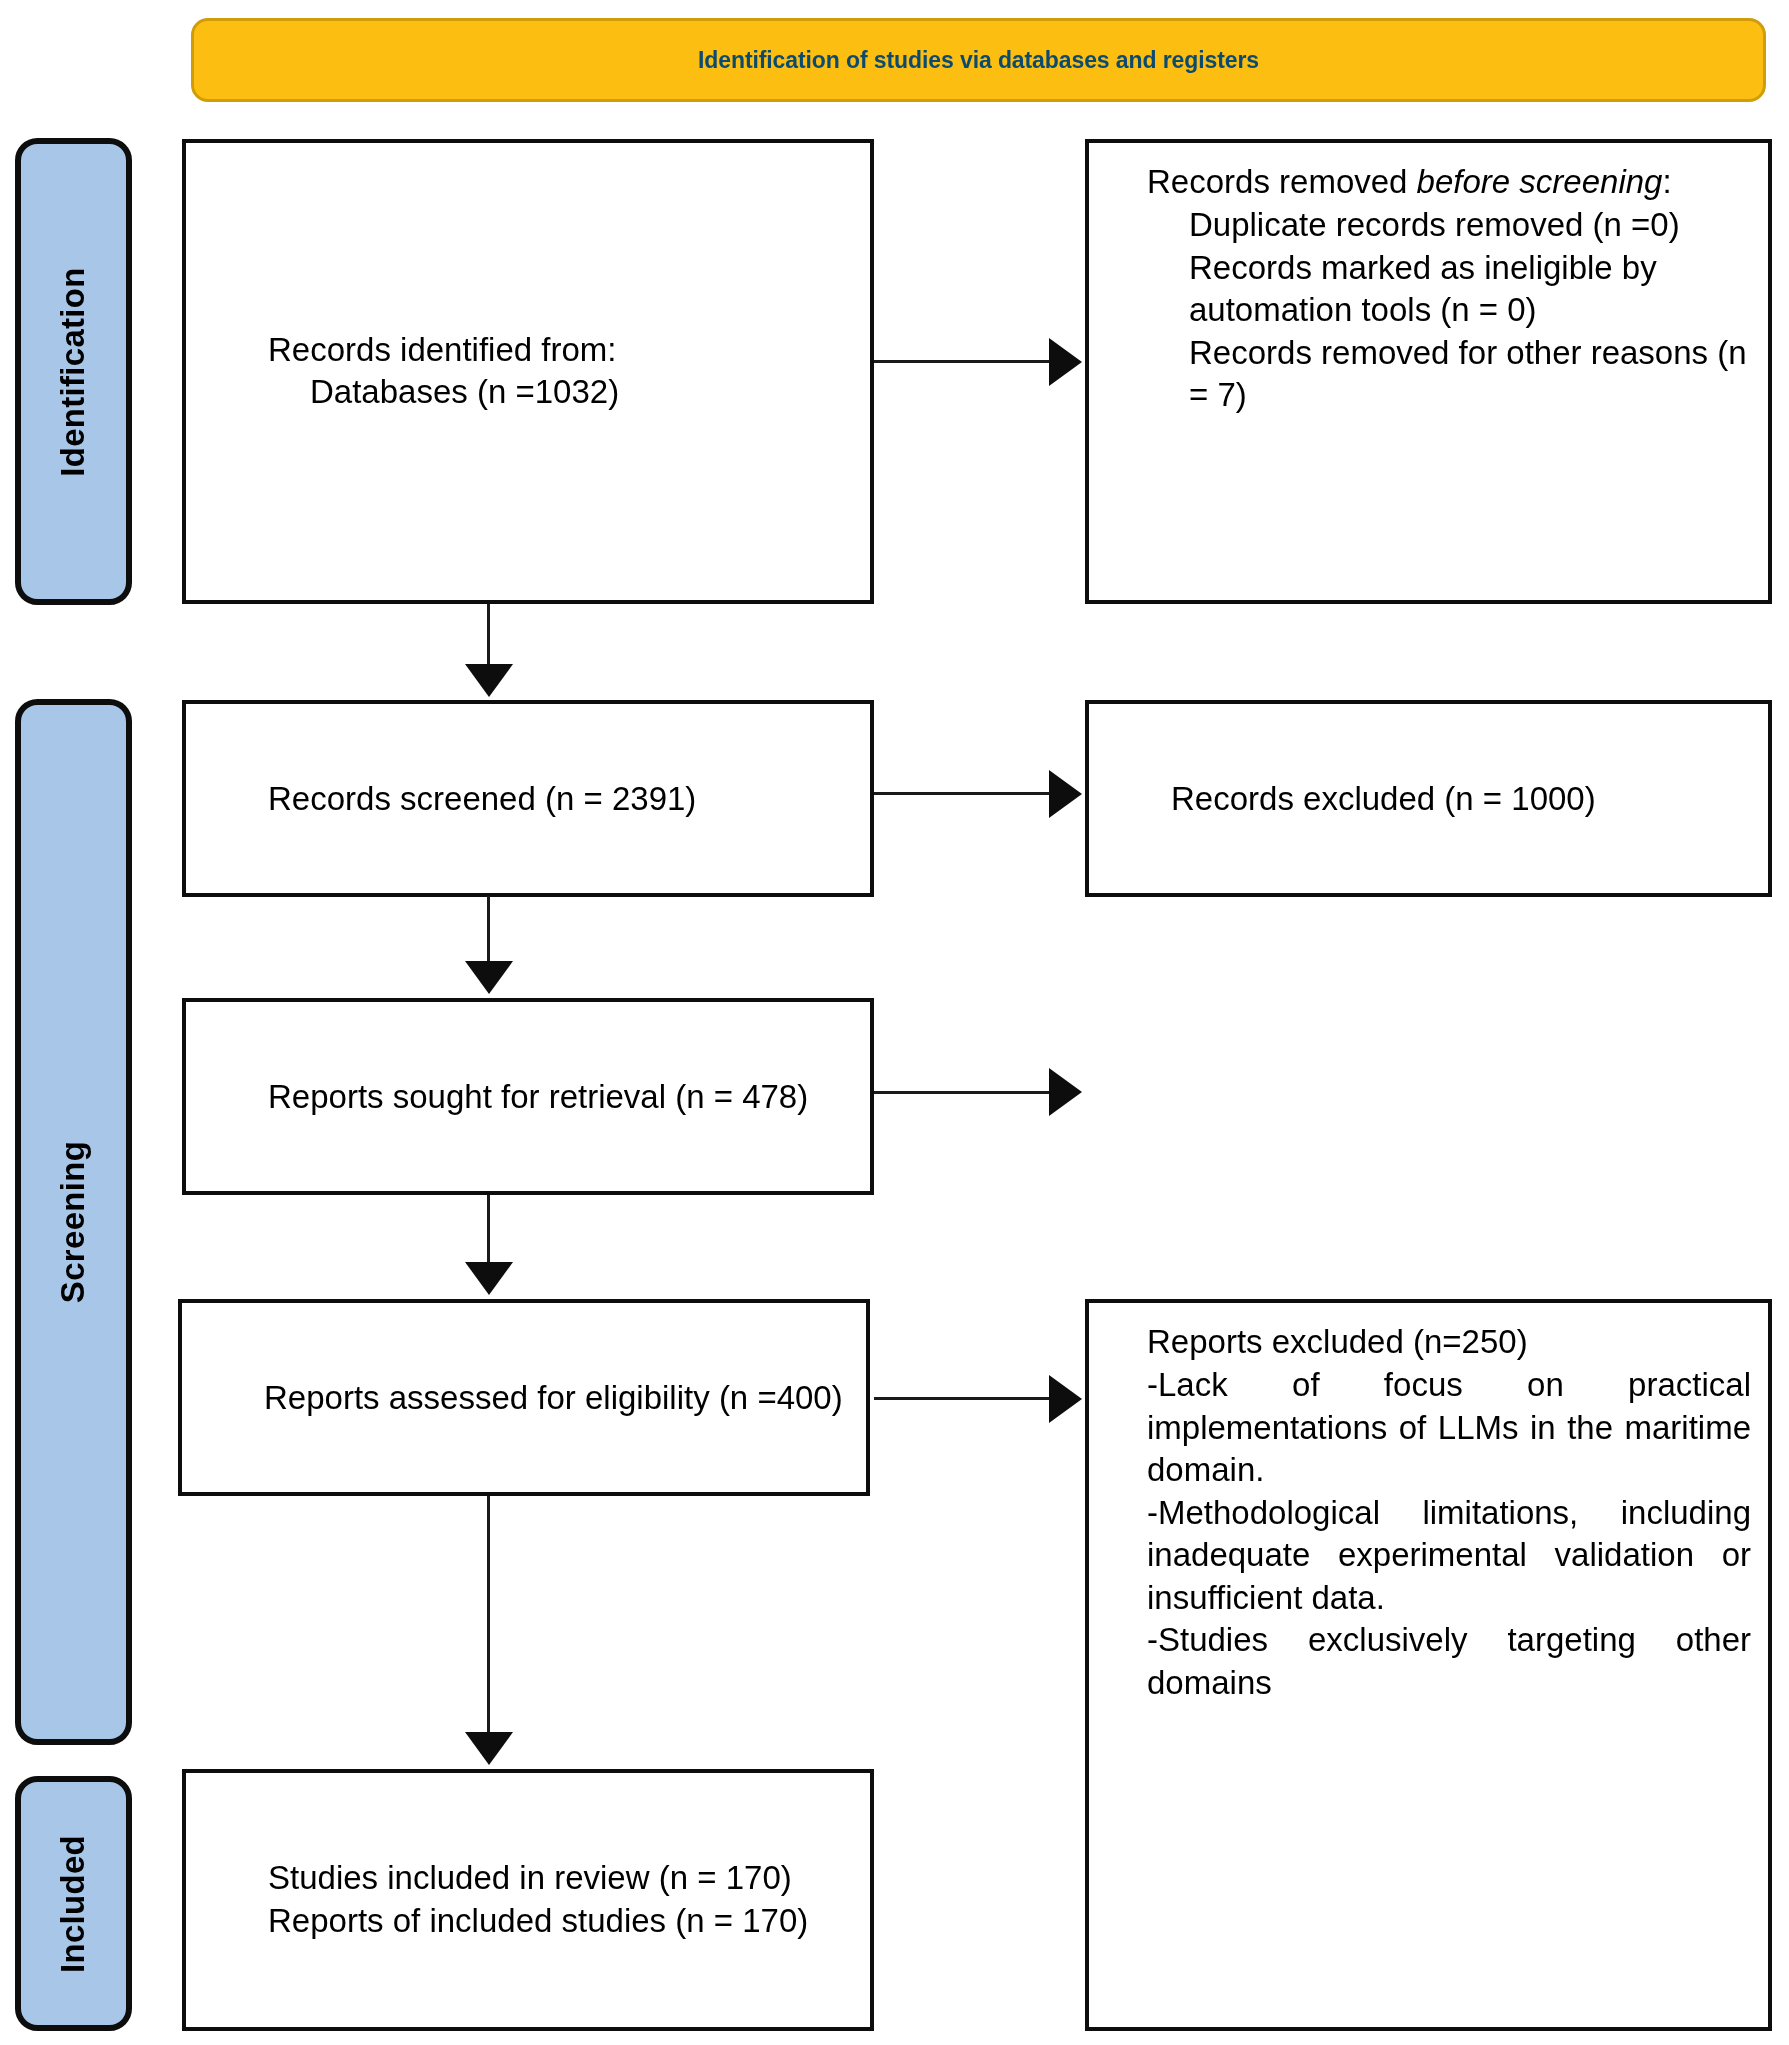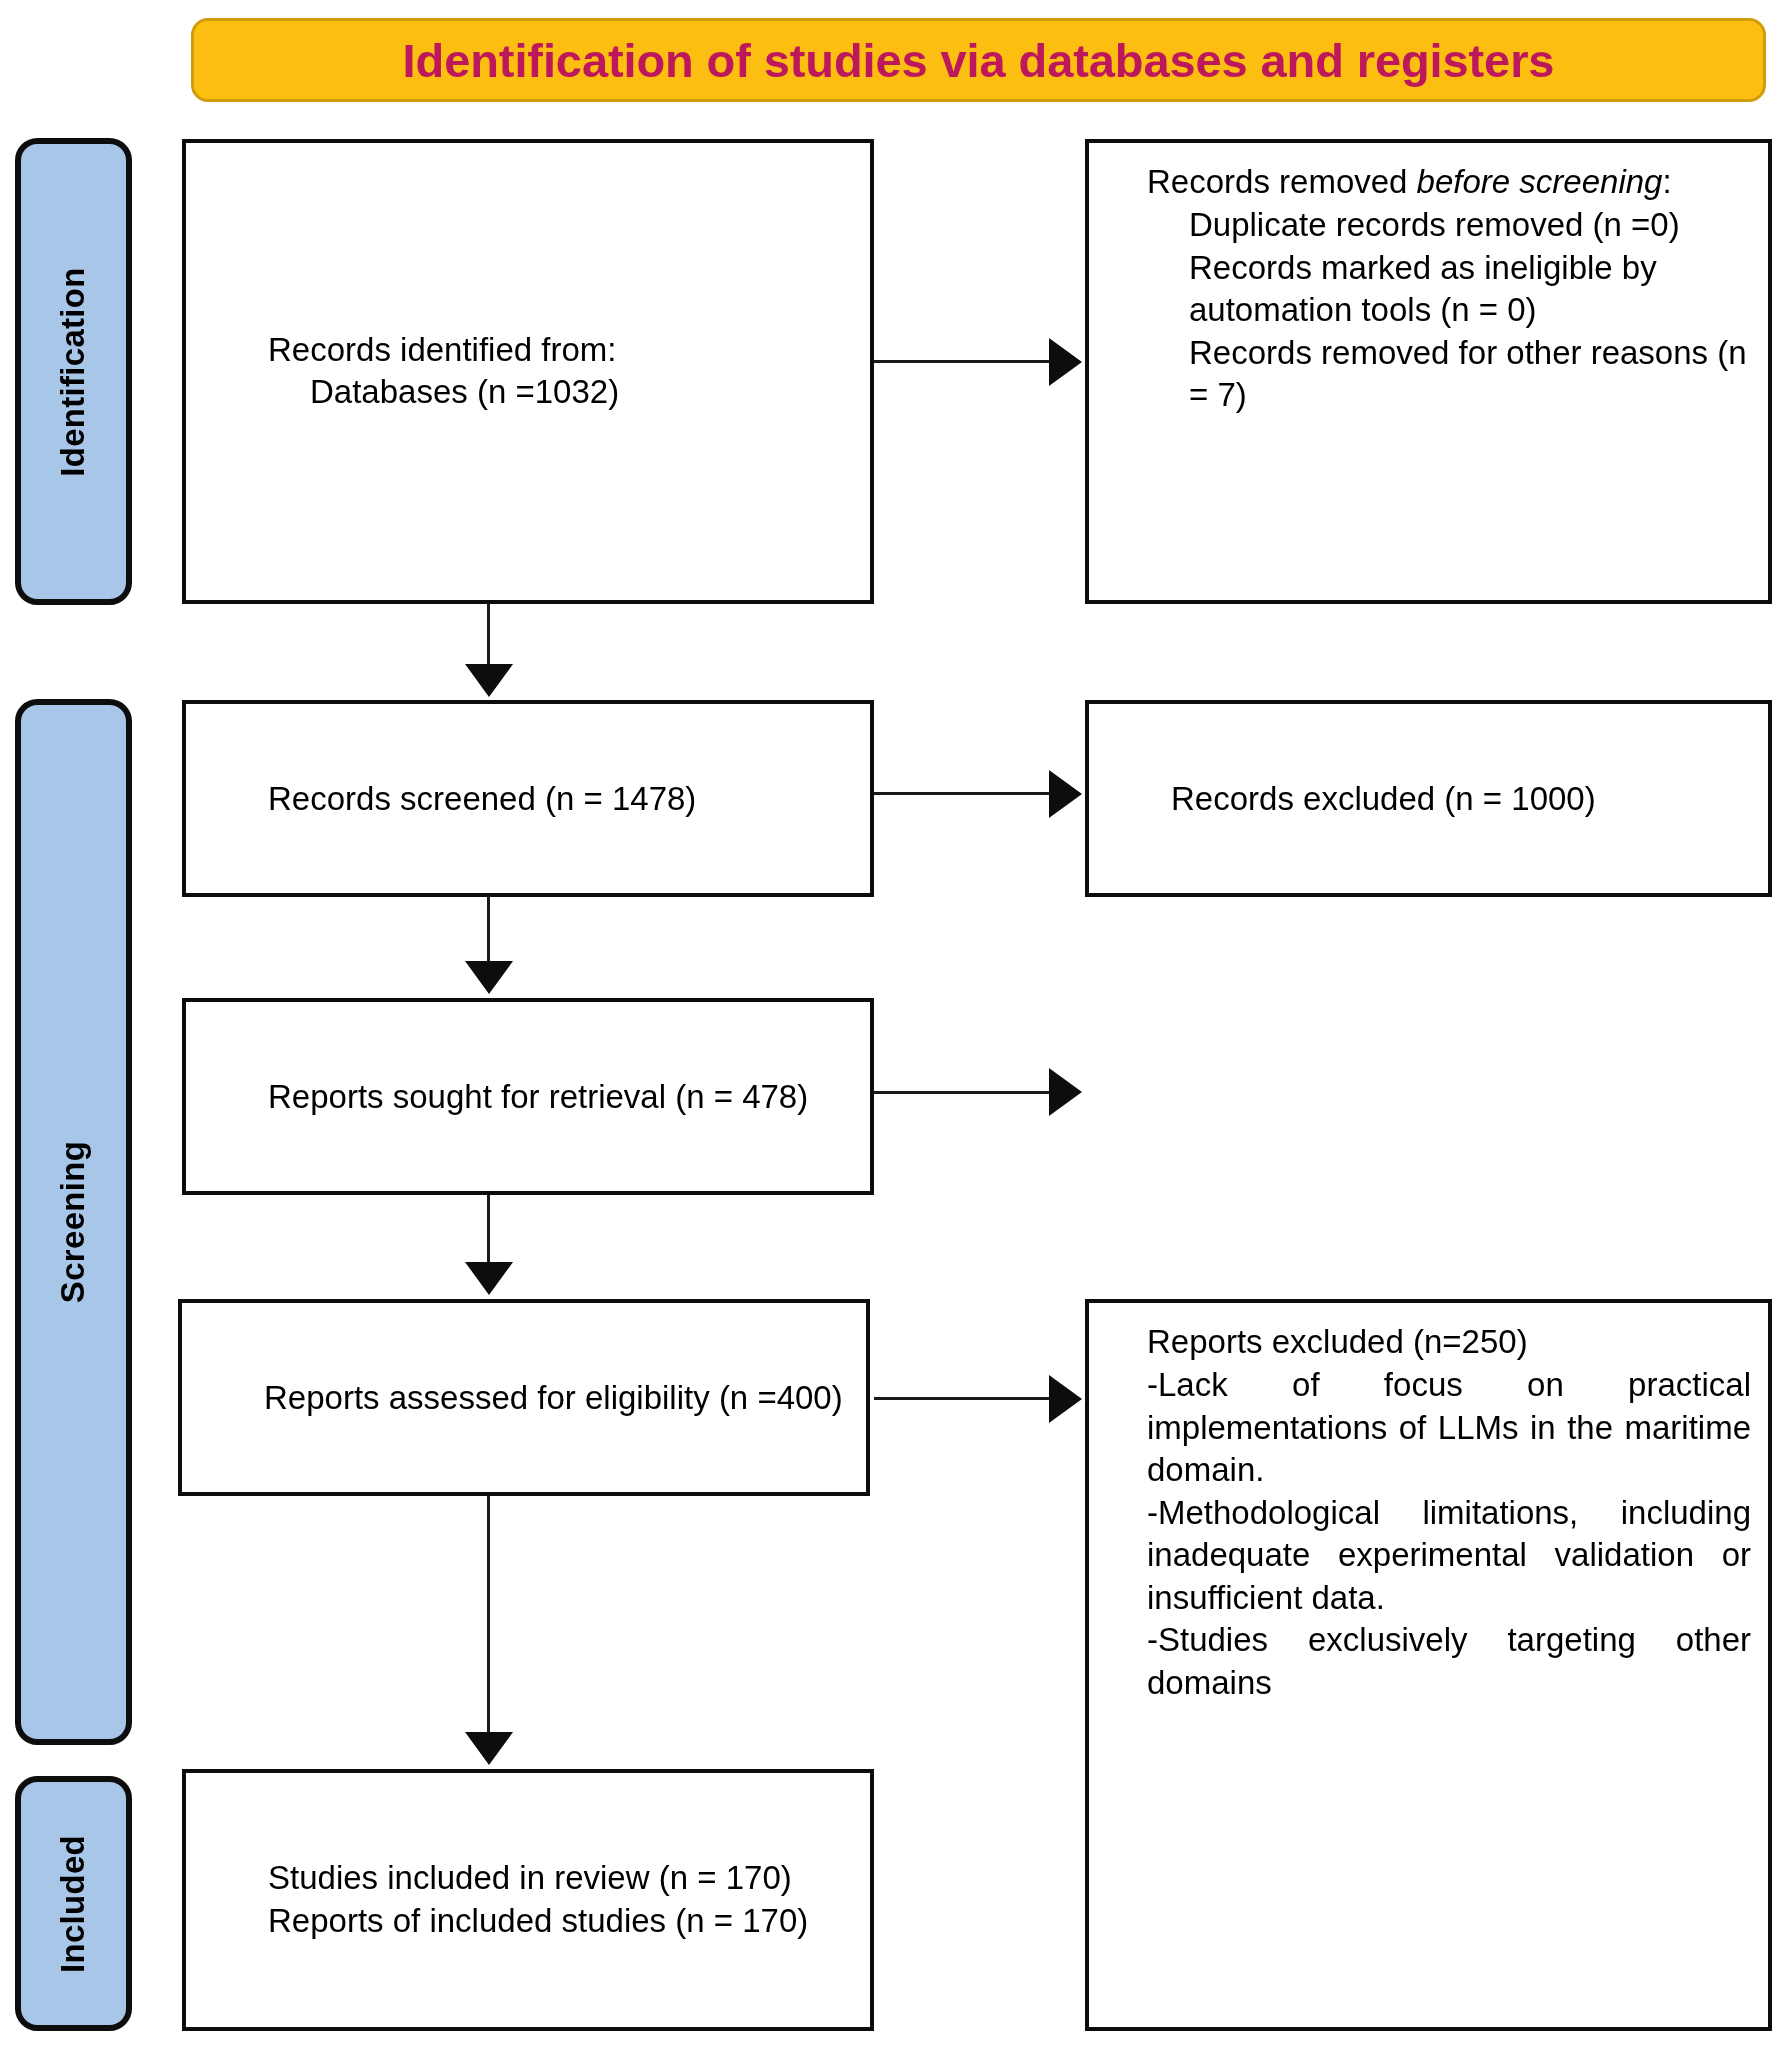--- a/index.html
+++ b/index.html
@@ -27,23 +27,23 @@
     height: 84px;
     background: #FCBF11;
     border: 3.3px solid #D09C0A;
     border-radius: 17px;
     box-sizing: border-box;
     display: flex;
     align-items: center;
     justify-content: center;
   }
   .banner-text {
-    font-size: 47px;
+    font-size: 23px;
     font-weight: bold;
-    color: #be185d;
+    color: #0c4a6e;
     letter-spacing: -0.1px;
     text-align: center;
     line-height: 1.1;
   }
 
   
   .stage {
     position: absolute;
     background: #A7C6E8;
     border: 6px solid #0d0d0d;
@@ -192,21 +192,21 @@
       <span><span>Records removed </span><span class="ital">before screening</span><span>:</span></span>
       <span class="indent">Duplicate records removed (n =0)</span>
       <span class="indent">Records marked as ineligible by automation tools (n = 0)</span>
       <span class="indent">Records removed for other reasons (n = 7)</span>
     </div>
   </div>
 
   <div class="box" id="box-screened">
     <div class="box-inner vcenter">
       <span>Records screened</span>
-      <span>(n = 1478)</span>
+      <span>(n = 2391)</span>
     </div>
   </div>
 
   <div class="box" id="box-rec-excluded">
     <div class="box-inner vcenter">
       <span>Records excluded</span>
       <span>(n = 1000)</span>
     </div>
   </div>
 

